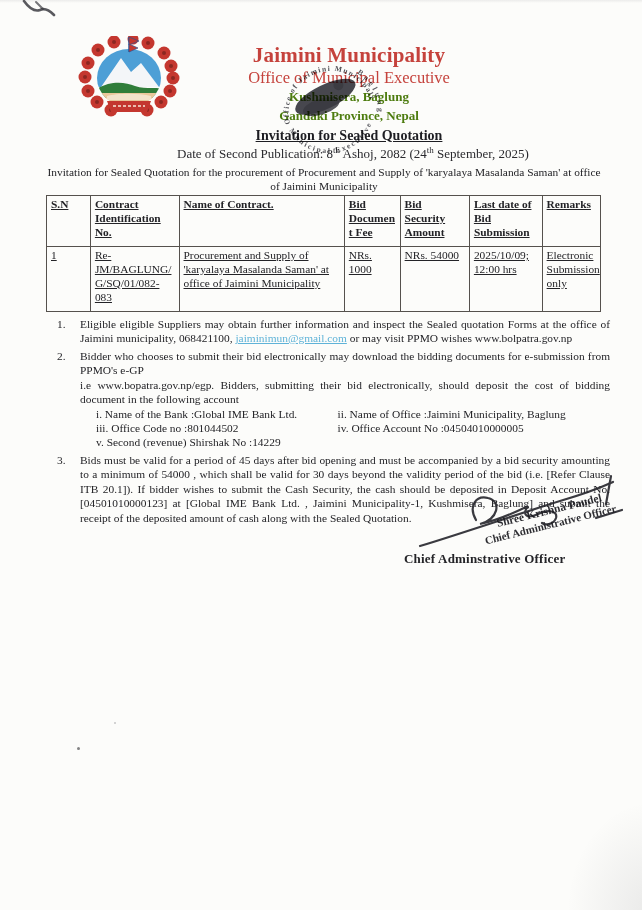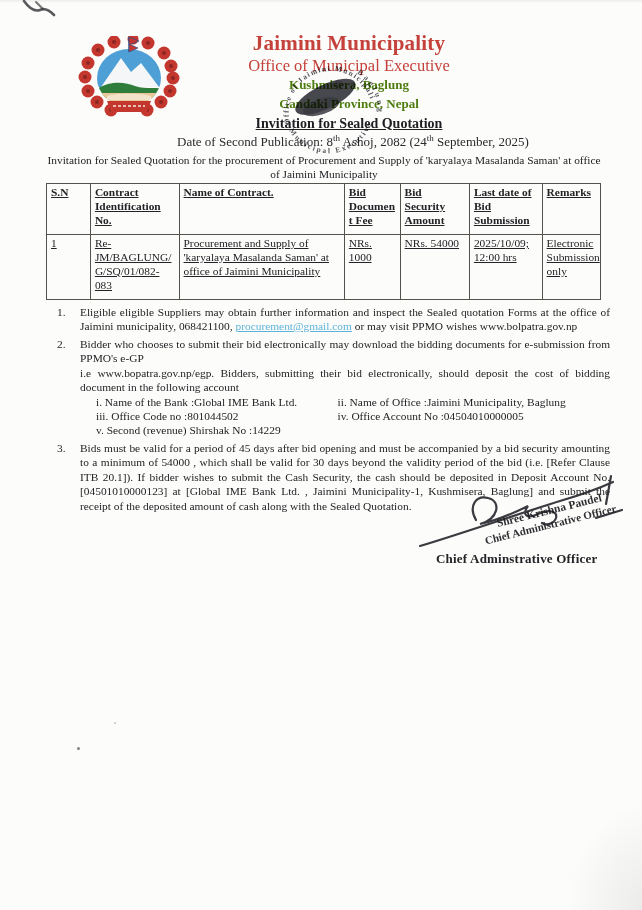--- a/index.html
+++ b/index.html
@@ -7,21 +7,21 @@
     position:relative;
     width:642px;height:910px;
     margin:0 auto;
     background:#fcfcfa;
     font-family:"Liberation Serif", serif;
     color:#232327;
     overflow:hidden;
   }
   
   .logo{position:absolute;left:77px;top:36px;width:105px;height:82px;}
-  .head{padding-top:32px;text-align:center;padding-left:56px;line-height:1.08;}
+  .head{padding-top:44px;text-align:center;padding-left:56px;line-height:1.08;}
   .h1{font-size:21px;font-weight:bold;color:#c5423c;letter-spacing:.2px;}
   .h2{font-size:16.5px;font-weight:normal;color:#c5423c;margin-top:2px;}
   .h3{font-size:13px;font-weight:bold;color:#4d7c0f;margin-top:4px;}
   .doc-title{font-size:14px;font-weight:bold;text-decoration:underline;margin-top:5px;color:#1d1d22;}
   .date-line{font-size:13px;margin-top:2px;text-align:center;padding-left:64px;color:#2a2a2e;}
   .date-line sup{font-size:9px;}
   
   .intro{margin:3px 40px 2px 46px;font-size:11.4px;line-height:1.24;text-align:center;}
   
   table.quote{border-collapse:collapse;margin-left:46px;width:555px;font-size:11.4px;line-height:1.22;table-layout:fixed;text-decoration:underline;}
@@ -36,21 +36,21 @@
   ol.notes .num{position:absolute;left:11px;top:0;}
   ol.notes p{margin:0;text-align:justify;}
   .indent{margin-left:8px;}
   .acct-row{display:flex;margin-left:16px;}
   .acct-l{width:47%;}
   .acct-r{width:53%;}
   a.mail{color:#5fb3d8;text-decoration:underline;cursor:pointer;}
   
   .round-stamp{position:absolute;left:266px;top:55px;width:134px;height:114px;mix-blend-mode:multiply;opacity:.9;}
   .sig-svg{position:absolute;left:378px;top:468px;width:254px;height:96px;overflow:visible;}
-  .typed-title{position:absolute;left:436px;top:551px;font-size:13px;font-weight:bold;color:#242428;letter-spacing:.2px;}
+  .typed-title{position:absolute;left:404px;top:551px;font-size:13px;font-weight:bold;color:#242428;letter-spacing:.2px;}
   
   .pen-mark{position:absolute;left:16px;top:0px;width:44px;height:22px;}
   .speck1{position:absolute;left:77px;top:747px;width:3px;height:3px;border-radius:50%;background:#6d6d6f;opacity:.85;}
   .speck2{position:absolute;left:114px;top:722px;width:2px;height:2px;border-radius:50%;background:#9a9a9c;opacity:.55;}
   .curl{position:absolute;right:0;bottom:0;width:110px;height:190px;
         background:
           radial-gradient(120px 160px at 108% 102%, rgba(70,70,80,.10), rgba(70,70,80,0) 70%);}
   .edge-top{position:absolute;left:0;top:0;width:100%;height:3px;background:linear-gradient(to bottom,rgba(120,120,125,.12),rgba(120,120,125,0));}
 </style>
 </head>
@@ -172,21 +172,21 @@
       <td>NRs. 54000</td>
       <td>2025/10/09; 12:00 hrs</td>
       <td>Electronic Submission only</td>
     </tr>
   </tbody>
     </table>
 
   <ol class="notes">
     <li>
       <span class="num">1.</span>
-      <p><span>Eligible eligible Suppliers may obtain further information and inspect the Sealed quotation Forms at the office of Jaimini municipality, 068421100, </span><a class="mail">procurement@gmail.com</a><span> or may visit  PPMO wishes www.bolpatra.gov.np</span></p>
+      <p><span>Eligible eligible Suppliers may obtain further information and inspect the Sealed quotation Forms at the office of Jaimini municipality, 068421100, </span><a class="mail">jaiminimun@gmail.com</a><span> or may visit  PPMO wishes www.bolpatra.gov.np</span></p>
     </li>
     <li>
       <span class="num">2.</span>
       <p>Bidder who chooses to submit their bid electronically may download the bidding documents for e-submission from PPMO's e-GP</p>
       <p class="indent">i.e www.bopatra.gov.np/egp. Bidders, submitting their bid electronically, should deposit the cost of bidding document in the following account</p>
       <div class="acct-row">
         <span class="acct-l">i. Name of the Bank :Global IME Bank Ltd.</span>
         <span class="acct-r">ii. Name of Office :Jaimini Municipality, Baglung</span>
       </div>
       <div class="acct-row">

